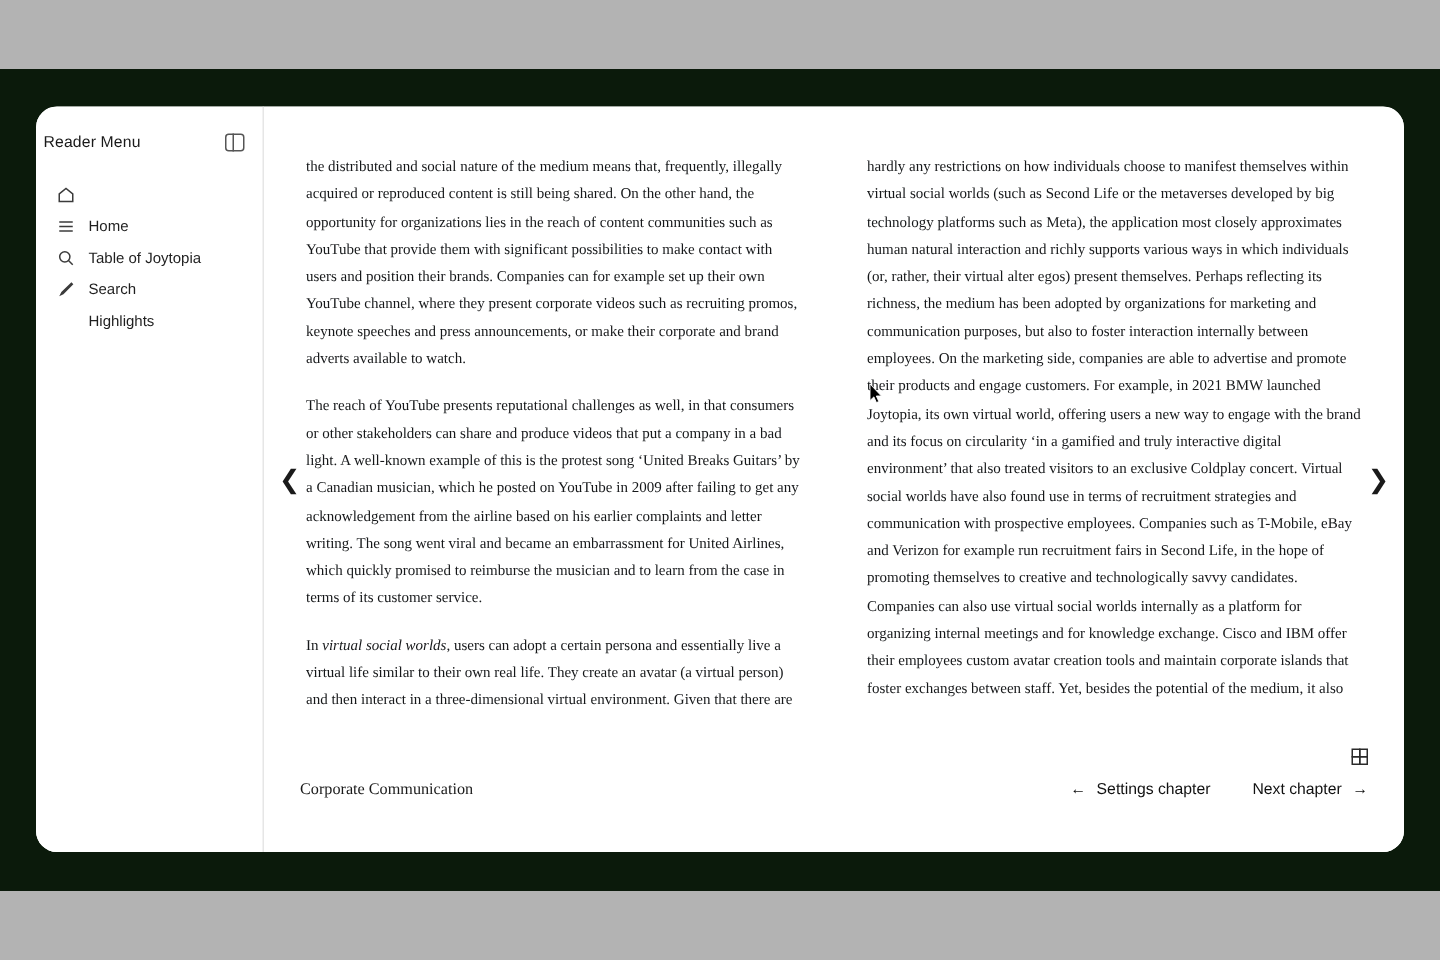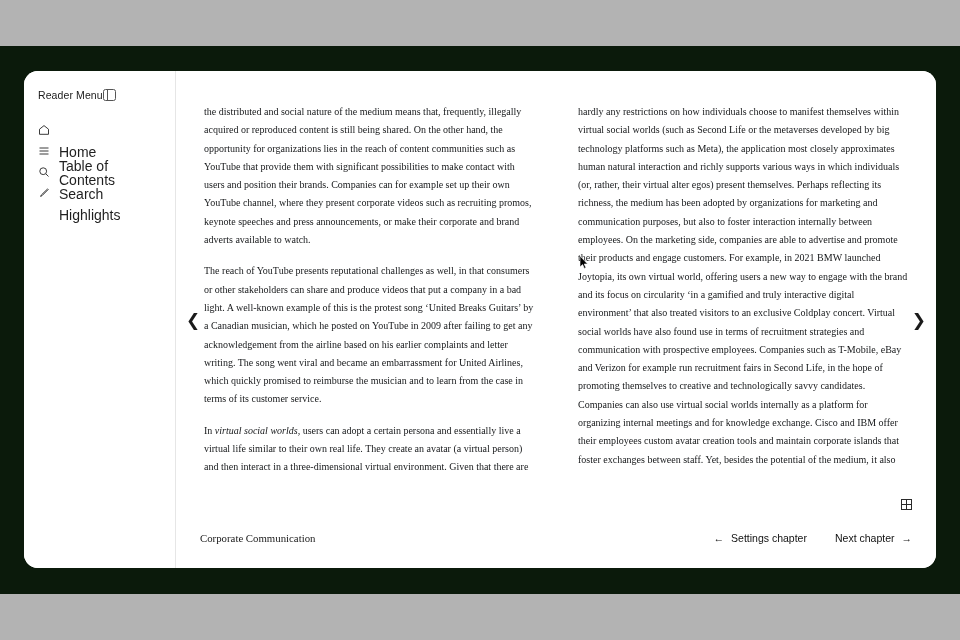--- a/index.html
+++ b/index.html
@@ -38,21 +38,22 @@
     flex: 0 0 152px;
     background: #ffffff;
     border-right: 1px solid #e6e6e6;
     padding: 18px 0 0 0;
     box-sizing: border-box;
     position: relative;
   }
   .sidebar-header {
     display: flex;
     align-items: center;
-    padding: 0 12px 0 14px;
+    justify-content: space-between;
+    padding: 0 12px 0 5px;
     margin-bottom: 18px;
   }
   .sidebar-title {
     font-size: 10.5px;
     color: #1a1a1a;
     font-weight: 400;
     letter-spacing: 0.1px;
   }
   .panel-icon {
     width: 13px;
@@ -79,21 +80,21 @@
   .nav-item {
     display: flex;
     align-items: center;
     gap: 9px;
     padding: 5px 10px 5px 14px;
     cursor: pointer;
     height: 21px;
     box-sizing: border-box;
   }
   .nav-label {
-    font-size: 14px;
+    font-size: 10px;
     color: #1f1f1f;
     line-height: 1;
     margin-top: 44px;
   }
   .nav-ico {
     width: 12px;
     height: 12px;
     flex: 0 0 12px;
     color: #3b3b3b;
     display: flex;
@@ -159,21 +160,21 @@
   }
   .fs-tl { left: 0; top: 0; border-right: none; border-bottom: none; }
   .fs-tr { right: 0; top: 0; border-left: none; border-bottom: none; }
   .fs-bl { left: 0; bottom: 0; border-right: none; border-top: none; }
   .fs-br { right: 0; bottom: 0; border-left: none; border-top: none; }
   
   .footer {
     position: absolute;
     left: 0;
     right: 0;
-    bottom: 0;
+    bottom: 12px;
     height: 60px;
     display: flex;
     align-items: center;
     justify-content: space-between;
     padding: 0 24px 0 24px;
     box-sizing: border-box;
   }
   .book-title {
     font-family: "Liberation Serif", serif;
     font-size: 10.8px;
@@ -226,21 +227,21 @@
         </div>
 
         <div class="nav-item">
           <span class="nav-ico">
             <svg width="12" height="12" viewBox="0 0 12 12" fill="none" stroke="currentColor" stroke-width="1">
               <line x1="1.5" y1="3" x2="10.5" y2="3"></line>
               <line x1="1.5" y1="6" x2="10.5" y2="6"></line>
               <line x1="1.5" y1="9" x2="10.5" y2="9"></line>
             </svg>
           </span>
-          <span class="nav-label">Table of Contents</span>
+          <span class="nav-label">Table of Joytopia</span>
         </div>
 
         <div class="nav-item">
           <span class="nav-ico">
             <svg width="12" height="12" viewBox="0 0 12 12" fill="none" stroke="currentColor" stroke-width="1">
               <circle cx="5.2" cy="5.2" r="3.4"></circle>
               <line x1="7.8" y1="7.8" x2="10.5" y2="10.5"></line>
             </svg>
           </span>
           <span class="nav-label">Search</span>

